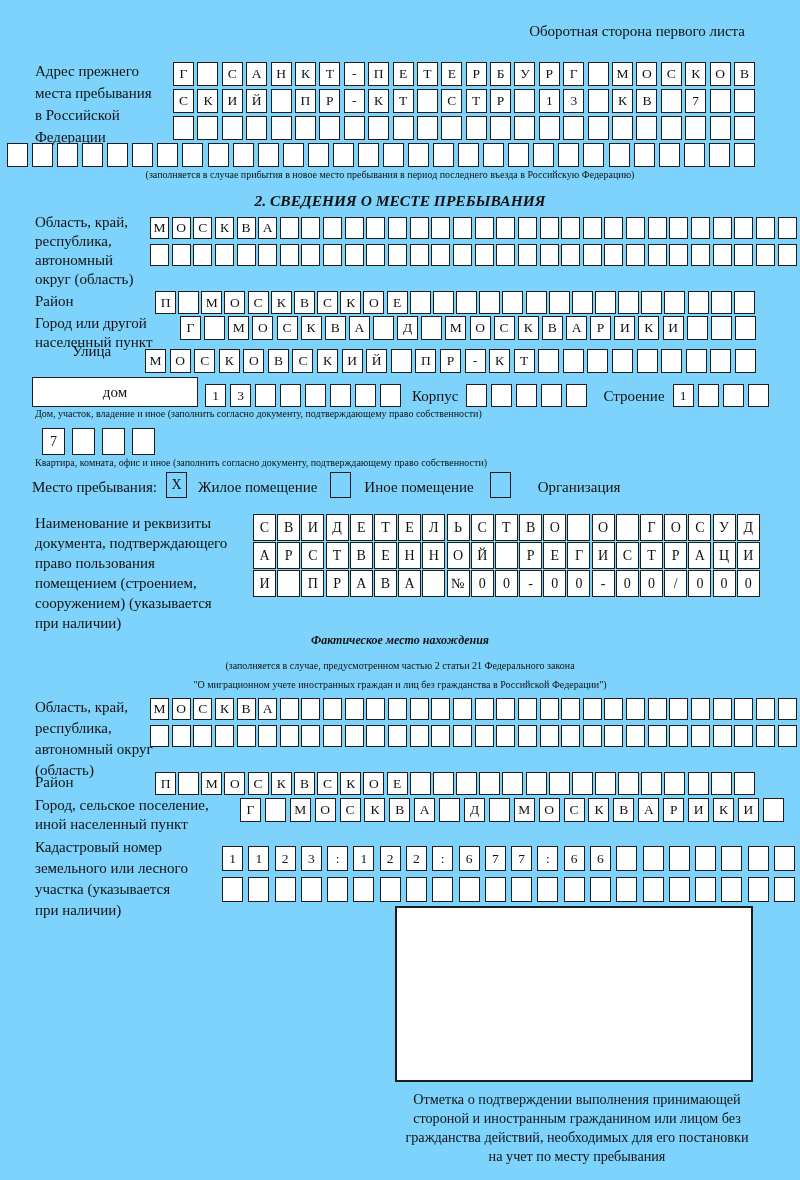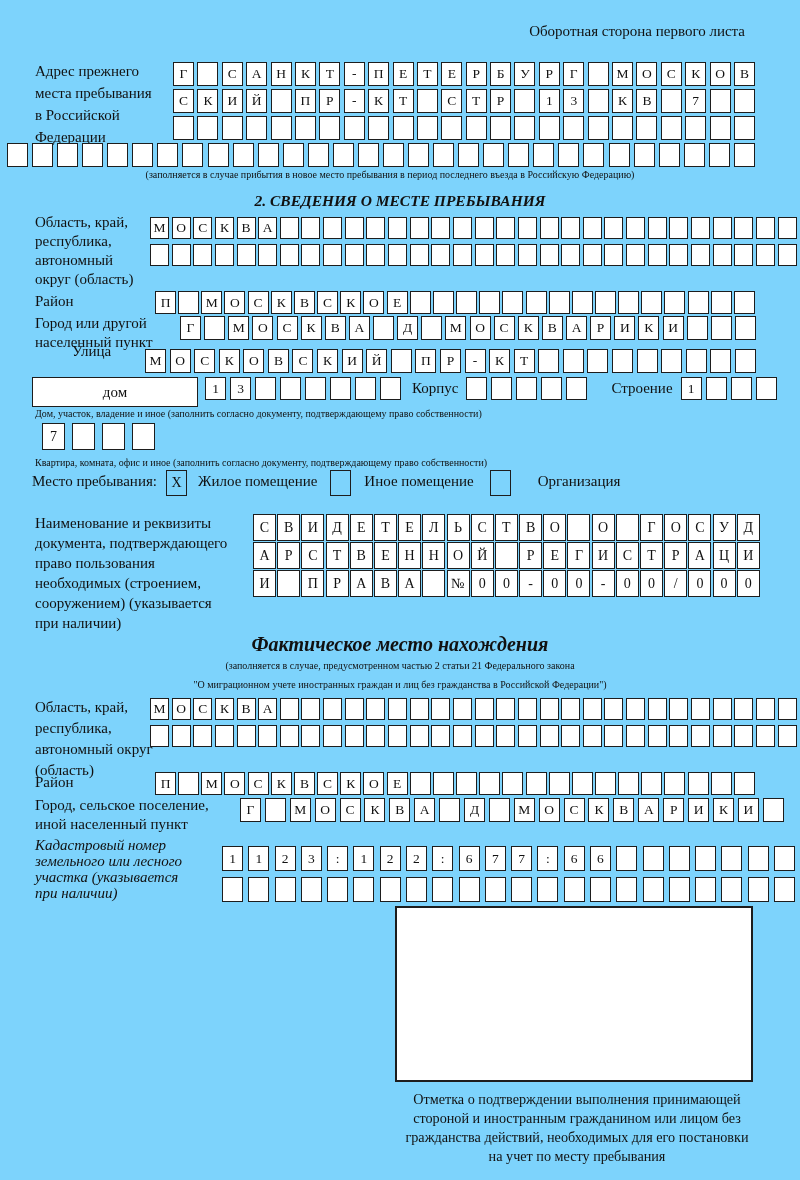--- a/index.html
+++ b/index.html
@@ -19,21 +19,21 @@
   .cells30 .cell{width:19px;height:22px;}
   .cells24 .cell{width:21px;height:24px;}
   .cellsdoc .cell{width:23px;height:27px;font-size:14px;}
   .cellscad .cell{width:21px;height:25px;}
   .inlinecells{display:flex;gap:4px;}
   .widebox{border:1.8px solid #1d1d1d;box-sizing:border-box;display:flex;
            align-items:center;justify-content:center;font-size:15px;background:#fff;flex:none;}
   .checkbox{display:inline-flex;align-items:center;justify-content:center;
             width:21px;height:26px;border:1.7px solid #1d1d1d;box-sizing:border-box;
             font-size:14px;flex:none;}
-  .flexrow{display:flex;align-items:flex-start;}
+  .flexrow{display:flex;align-items:flex-end;}
   .stamp{border:2px solid #1d1d1d;box-sizing:border-box;background:#fff;}
 </style>
 </head>
 <body>
 
 <div id="page">
 
   <div class="abs lbl15" style="left:400px;top:20px;width:345px;text-align:right;">Оборотная сторона первого листа</div>
 
   <div class="abs lbl15 lines" style="left:35px;top:60px;width:140px;">Адрес прежнего
@@ -324,21 +324,21 @@
         <span class="cell"></span>
       </div>
     <div class="lbl15" style="margin-left:11px;">Корпус</div>
     <div class="inlinecells" style="margin-left:8px;">
         <span class="cell"></span>
         <span class="cell"></span>
         <span class="cell"></span>
         <span class="cell"></span>
         <span class="cell"></span>
       </div>
-    <div class="lbl15" style="margin-left:24px;">Строение</div>
+    <div class="lbl15" style="margin-left:16px;">Строение</div>
     <div class="inlinecells" style="margin-left:8px;">
         <span class="cell filled">1</span>
         <span class="cell"></span>
         <span class="cell"></span>
         <span class="cell"></span>
       </div>
   </div>
   <div class="abs note" style="left:35px;top:408px;width:740px;">Дом, участок, владение и иное (заполнить согласно документу, подтверждающему право собственности)</div>
 
   <div class="abs flexrow" style="left:32px;top:423px;height:32px;">
@@ -357,21 +357,21 @@
     <span class="lbl15" style="margin-left:11px;">Жилое помещение</span>
     <span class="checkbox" style="margin-left:13px;"></span>
     <span class="lbl15" style="margin-left:13px;">Иное помещение</span>
     <span class="checkbox" style="margin-left:16px;"></span>
     <span class="lbl15" style="margin-left:27px;">Организация</span>
   </div>
 
   <div class="abs lbl lines" style="left:35px;top:513px;width:210px;line-height:20px;">Наименование и реквизиты
 документа, подтверждающего
 право пользования
-необходимых (строением,
+помещением (строением,
 сооружением) (указывается
 при наличии)</div>
   <div class="row cellsdoc" style="left:253px;top:514px;width:507px;">
       <span class="cell filled">С</span>
       <span class="cell filled">В</span>
       <span class="cell filled">И</span>
       <span class="cell filled">Д</span>
       <span class="cell filled">Е</span>
       <span class="cell filled">Т</span>
       <span class="cell filled">Е</span>
@@ -430,21 +430,21 @@
       <span class="cell filled">0</span>
       <span class="cell filled">-</span>
       <span class="cell filled">0</span>
       <span class="cell filled">0</span>
       <span class="cell filled">/</span>
       <span class="cell filled">0</span>
       <span class="cell filled">0</span>
       <span class="cell filled">0</span>
     </div>
 
-  <div class="abs bold center" style="left:0;top:633px;width:800px;font-size:20px;">Фактическое место нахождения</div>
+  <div class="abs bold center" style="left:0;top:633px;width:800px;font-size:12px;">Фактическое место нахождения</div>
   <div class="abs note center lines" style="left:0;top:656px;width:800px;line-height:19px;">(заполняется в случае, предусмотренном частью 2 статьи 21 Федерального закона
 "О миграционном учете иностранных граждан и лиц без гражданства в Российской Федерации")</div>
 
   <div class="abs lbl lines" style="left:35px;top:697px;width:150px;line-height:21px;">Область, край,
 республика,
 автономный округ
 (область)</div>
   <div class="row cells30" style="left:150px;top:698px;width:647px;">
       <span class="cell filled">М</span>
       <span class="cell filled">О</span>
@@ -560,21 +560,21 @@
       <span class="cell filled">К</span>
       <span class="cell filled">В</span>
       <span class="cell filled">А</span>
       <span class="cell filled">Р</span>
       <span class="cell filled">И</span>
       <span class="cell filled">К</span>
       <span class="cell filled">И</span>
       <span class="cell"></span>
     </div>
 
-  <div class="abs lbl lines" style="left:35px;top:837px;width:190px;line-height:16px;font-style:italic;">Кадастровый номер
+  <div class="abs lbl lines" style="left:35px;top:837px;width:190px;line-height:21px;">Кадастровый номер
 земельного или лесного
 участка (указывается
 при наличии)</div>
   <div class="row cellscad" style="left:222px;top:846px;width:573px;">
       <span class="cell filled">1</span>
       <span class="cell filled">1</span>
       <span class="cell filled">2</span>
       <span class="cell filled">3</span>
       <span class="cell filled">:</span>
       <span class="cell filled">1</span>

